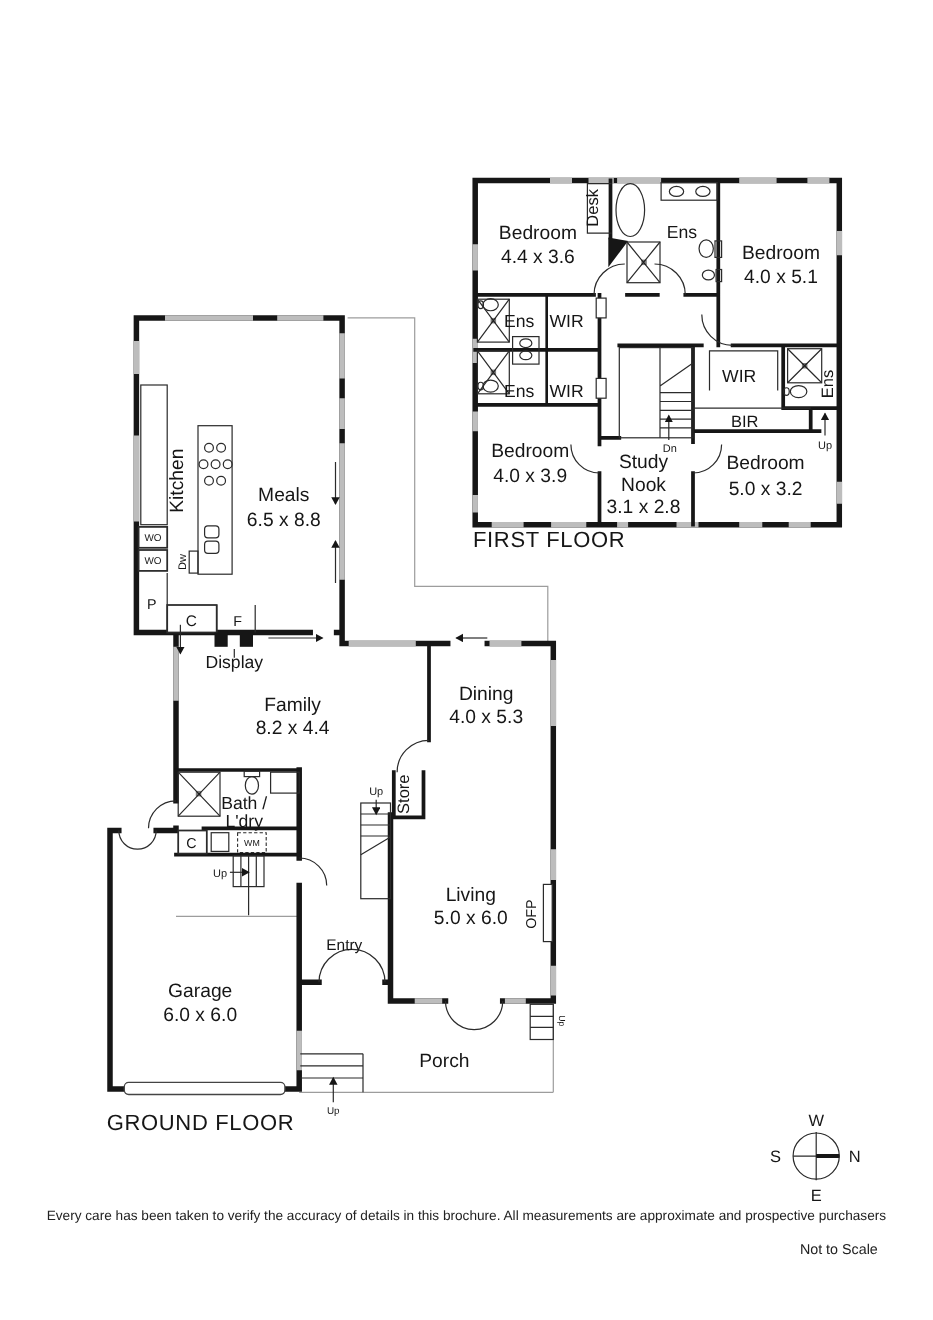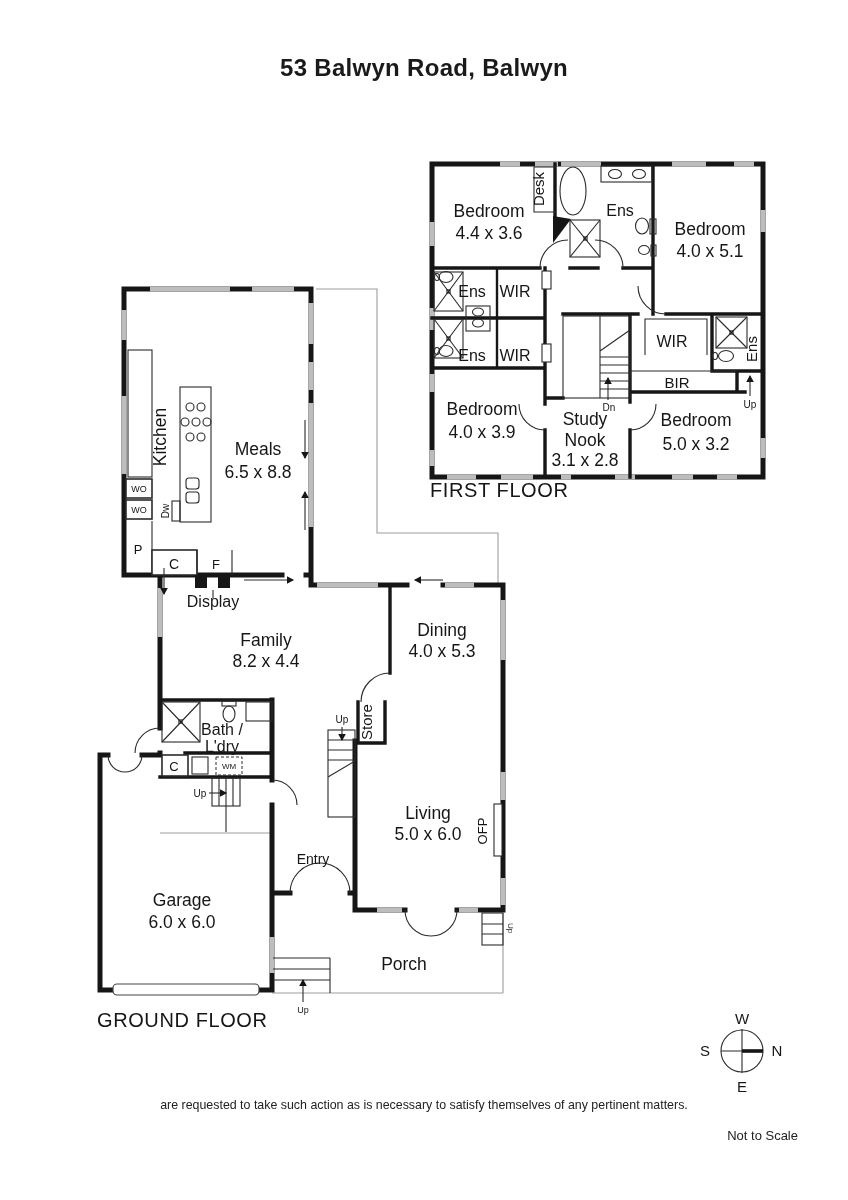--- a/index.html
+++ b/index.html
@@ -32,21 +32,20 @@
   .t9{font-size:9px;text-anchor:middle;}
   .t8{font-size:8px;text-anchor:middle;}
   .floor{font-size:20px;letter-spacing:.6px;}
   .comp{font-size:15px;text-anchor:middle;}
 </style>
 </head>
 <body>
 
 <div id="page">
 
-  <div id="title">53 Balwyn Road, Balwyn</div>
 
   <svg width="848" height="1200" viewBox="0 0 848 1200">
     <defs>
       <marker id="ah" markerWidth="8" markerHeight="8" refX="5.5" refY="3.5" orient="auto">
         <path d="M0,0 L6.5,3.5 L0,7 Z" fill="#161616"></path>
       </marker>
     </defs>
 
     <g>
 
@@ -313,17 +312,17 @@
       <path class="thin" d="M742,1029 V1073 M721,1051 H763"></path>
       <path d="M742,1051 H763" stroke="#161616" stroke-width="3.6" fill="none"></path>
       <text class="comp" x="742" y="1024">W</text>
       <text class="comp" x="705" y="1056">S</text>
       <text class="comp" x="777" y="1056">N</text>
       <text class="comp" x="742" y="1092">E</text>
     </g>
   </svg>
 
   <div id="footer">
-    <div>are requested to take such action as is necessary to satisfy themselves of any pertinent matters.</div>
+    <div>Every care has been taken to verify the accuracy of details in this brochure. All measurements are approximate and prospective purchasers</div>
   </div>
   <div id="scale-note">Not to Scale</div>
 
 </div>
 
 </body></html>

